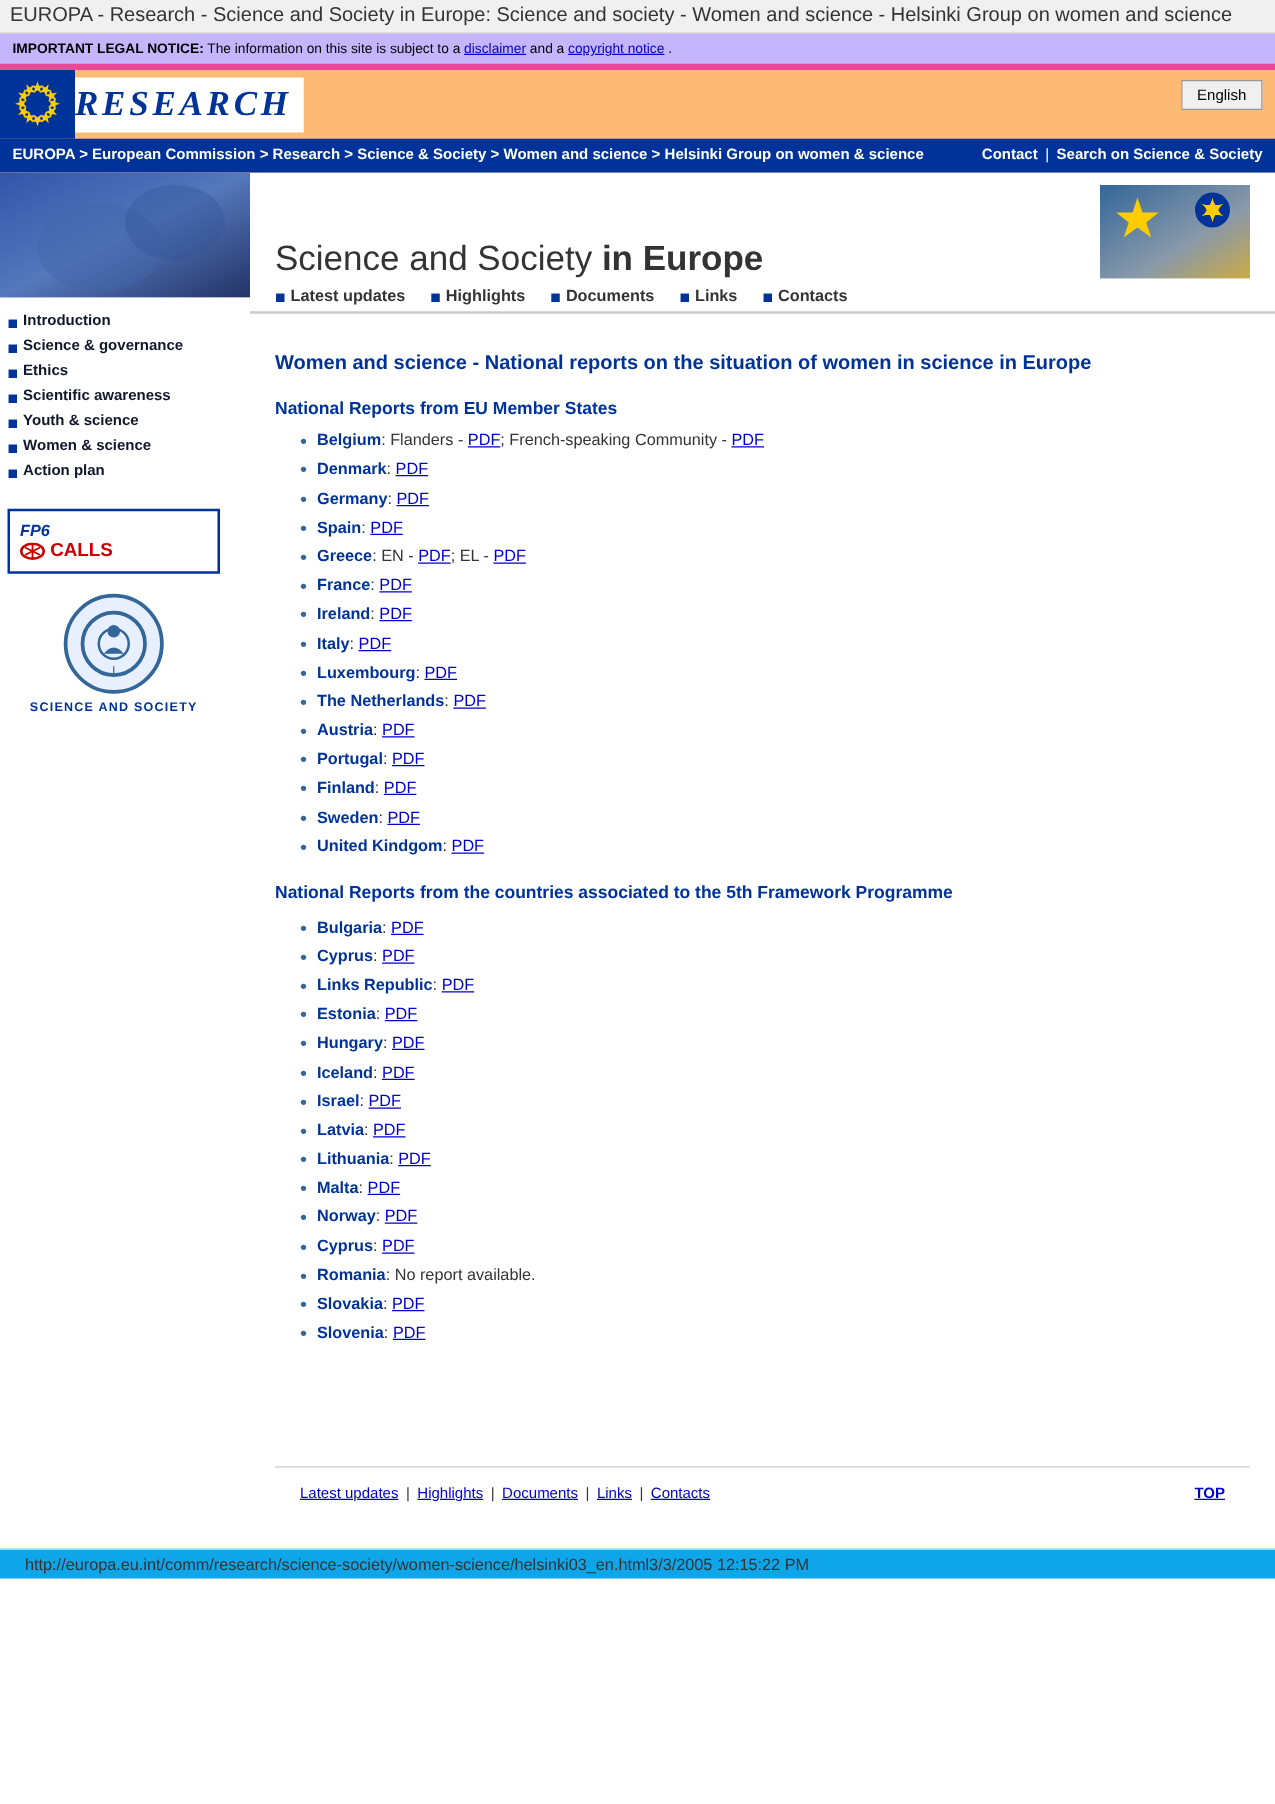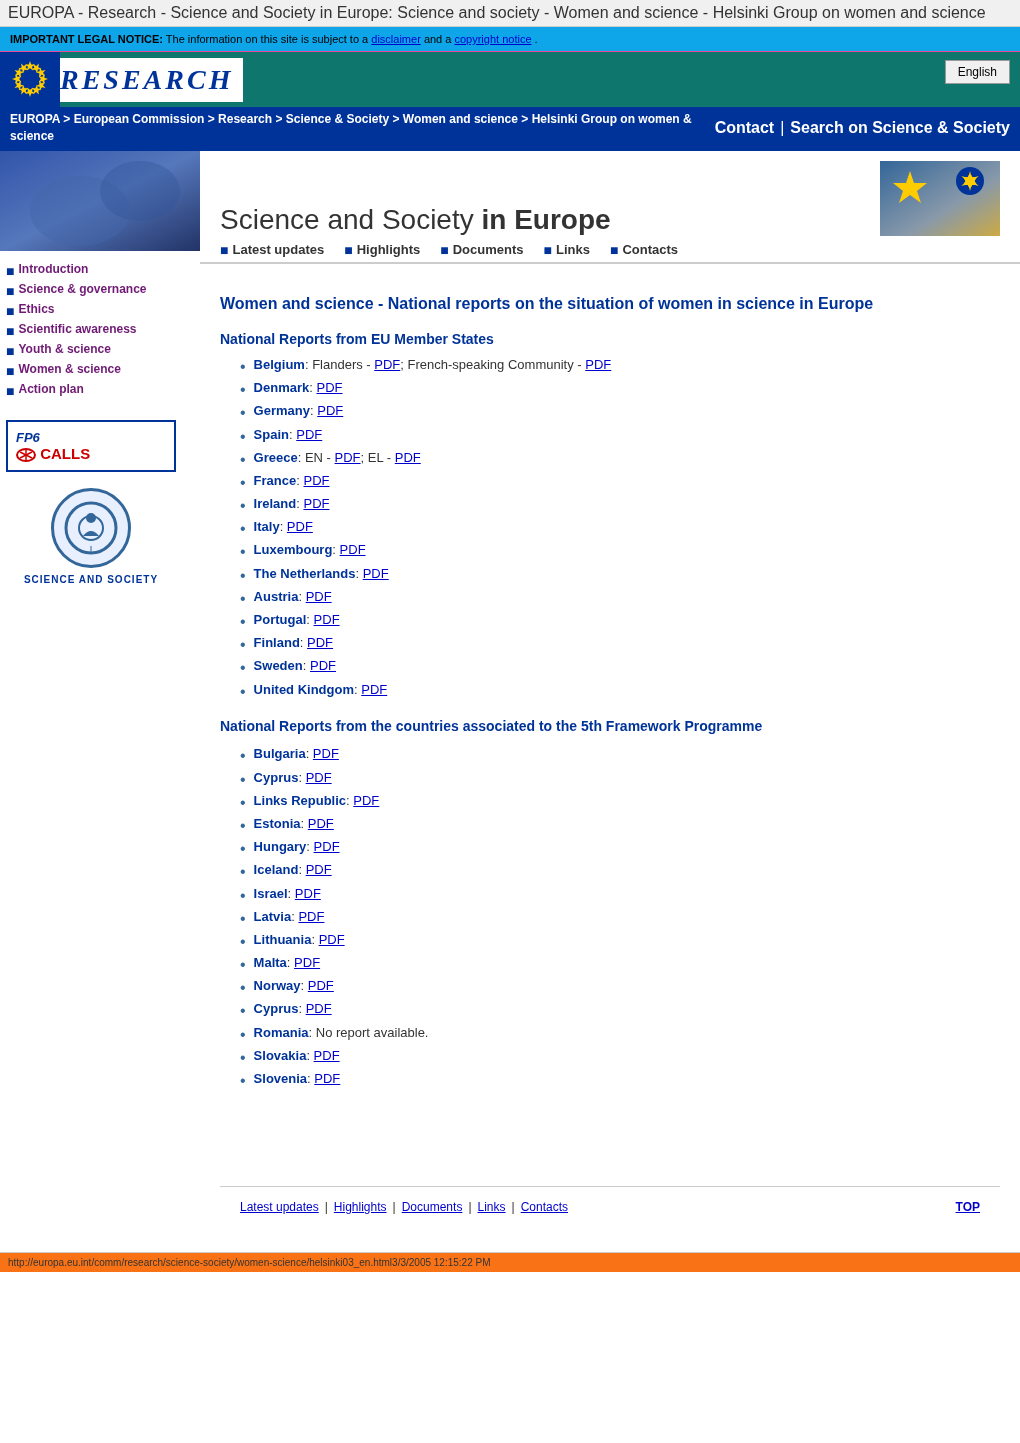--- a/index.html
+++ b/index.html
@@ -2,46 +2,46 @@
 <html><head>
   <meta charset="utf-8">
   <style>
     * { margin: 0; padding: 0; box-sizing: border-box; }
     body { font-family: Arial, Helvetica, sans-serif; font-size: 13px; background: #fff; color: #000; width: 1020px; }
 
     
     .browser-title { font-size: 16px; color: #333; padding: 4px 8px; background: #f0f0f0; border-bottom: 1px solid #ccc; }
 
     
-    .legal-notice { font-size: 11px; padding: 6px 10px; border-bottom: 1px solid #ec4899; background: #0ea5e9; }
+    .legal-notice { font-size: 11px; padding: 6px 10px; border-bottom: 5px solid #ec4899; background: #c4b5fd; }
     .legal-notice strong { font-weight: bold; }
     .legal-notice a { color: #00c; }
 
     
-    .header-outer { background: #0f766e; position: relative; }
+    .header-outer { background: #fdba74; position: relative; }
     .header-inner { display: flex; align-items: stretch; }
     .english-btn { position: absolute; top: 8px; right: 10px; }
     .english-btn button { padding: 4px 12px; border: 1px solid #999; background: #f0f0f0; font-size: 12px; cursor: pointer; }
 
     
     .breadcrumb-row { background: #003399; display: flex; align-items: center; justify-content: space-between; padding: 4px 10px 6px 10px; gap: 12px; }
     .breadcrumb { color: #fff; font-size: 12px; font-weight: bold; line-height: 1.4; }
-    .contact-search { color: #fff; font-size: 16px; white-space: nowrap; display: flex; gap: 6px; align-items: center; }
+    .contact-search { color: #fff; font-size: 12px; white-space: nowrap; display: flex; gap: 6px; align-items: center; }
     .contact-search a { color: #fff; text-decoration: none; font-weight: bold; }
 
     
     .main-layout { display: flex; }
 
     
     .sidebar { width: 200px; min-width: 200px; padding: 0; border-right: none; }
     .banner-img { width: 200px; height: 100px; background: linear-gradient(135deg, #336699 0%, #6699cc 30%, #99aacc 60%, #8899aa 100%); display: flex; align-items: flex-end; justify-content: flex-start; overflow: hidden; }
     .nav-menu { padding: 8px 0 8px 6px; }
     .nav-item { display: flex; align-items: flex-start; margin: 3px 0; }
     .nav-bullet { color: #003399; font-size: 14px; margin-right: 4px; margin-top: 1px; }
-    .nav-link { color: #701a75; text-decoration: none; font-size: 12px; font-weight: bold; }
+    .nav-link { color: #0f172a; text-decoration: none; font-size: 12px; font-weight: bold; }
 
     
     .fp6-box { margin: 10px 6px; border: 2px solid #003399; padding: 8px; display: flex; align-items: center; gap: 6px; width: 170px; }
 
     
     .sas-logo { margin: 16px 6px; text-align: center; width: 170px; }
     .sas-circle { width: 80px; height: 80px; border: 3px solid #336699; border-radius: 50%; margin: 0 auto 6px; display: flex; align-items: center; justify-content: center; background: #e8f0ff; }
     .sas-label { font-size: 10px; font-weight: bold; color: #003399; letter-spacing: 1px; text-align: center; }
 
     
@@ -70,21 +70,21 @@
     .section-title2 { font-size: 14px; font-weight: bold; color: #003399; margin-bottom: 10px; margin-top: 16px; line-height: 1.4; }
 
     
     .footer-nav { border-top: 1px solid #ccc; padding: 12px 20px; display: flex; justify-content: space-between; align-items: center; margin-top: 20px; }
     .footer-links { display: flex; gap: 6px; align-items: center; font-size: 12px; }
     .footer-links a { color: #00c; text-decoration: underline; }
     .footer-links .sep { color: #333; }
     .footer-top a { color: #00c; font-weight: bold; text-decoration: underline; font-size: 12px; }
 
     
-    .status-bar { font-size: 10px; color: #333; padding: 4px 8px; border-top: 1px solid #ccc; background: #f97316; margin-top: 10px; }
+    .status-bar { font-size: 13px; color: #333; padding: 4px 20px; border-top: 1px solid #ccc; background: #0ea5e9; margin-top: 10px; }
 
     
     .eu-logo { display: flex; align-items: center; gap: 0; }
     .eu-stars-box { background: #003399; width: 60px; height: 55px; display: flex; align-items: center; justify-content: center; }
   </style>
 </head>
 <body>
 
 <div class="browser-title">EUROPA - Research - Science and Society in Europe: Science and society - Women and science - Helsinki Group on women and science</div>
 

